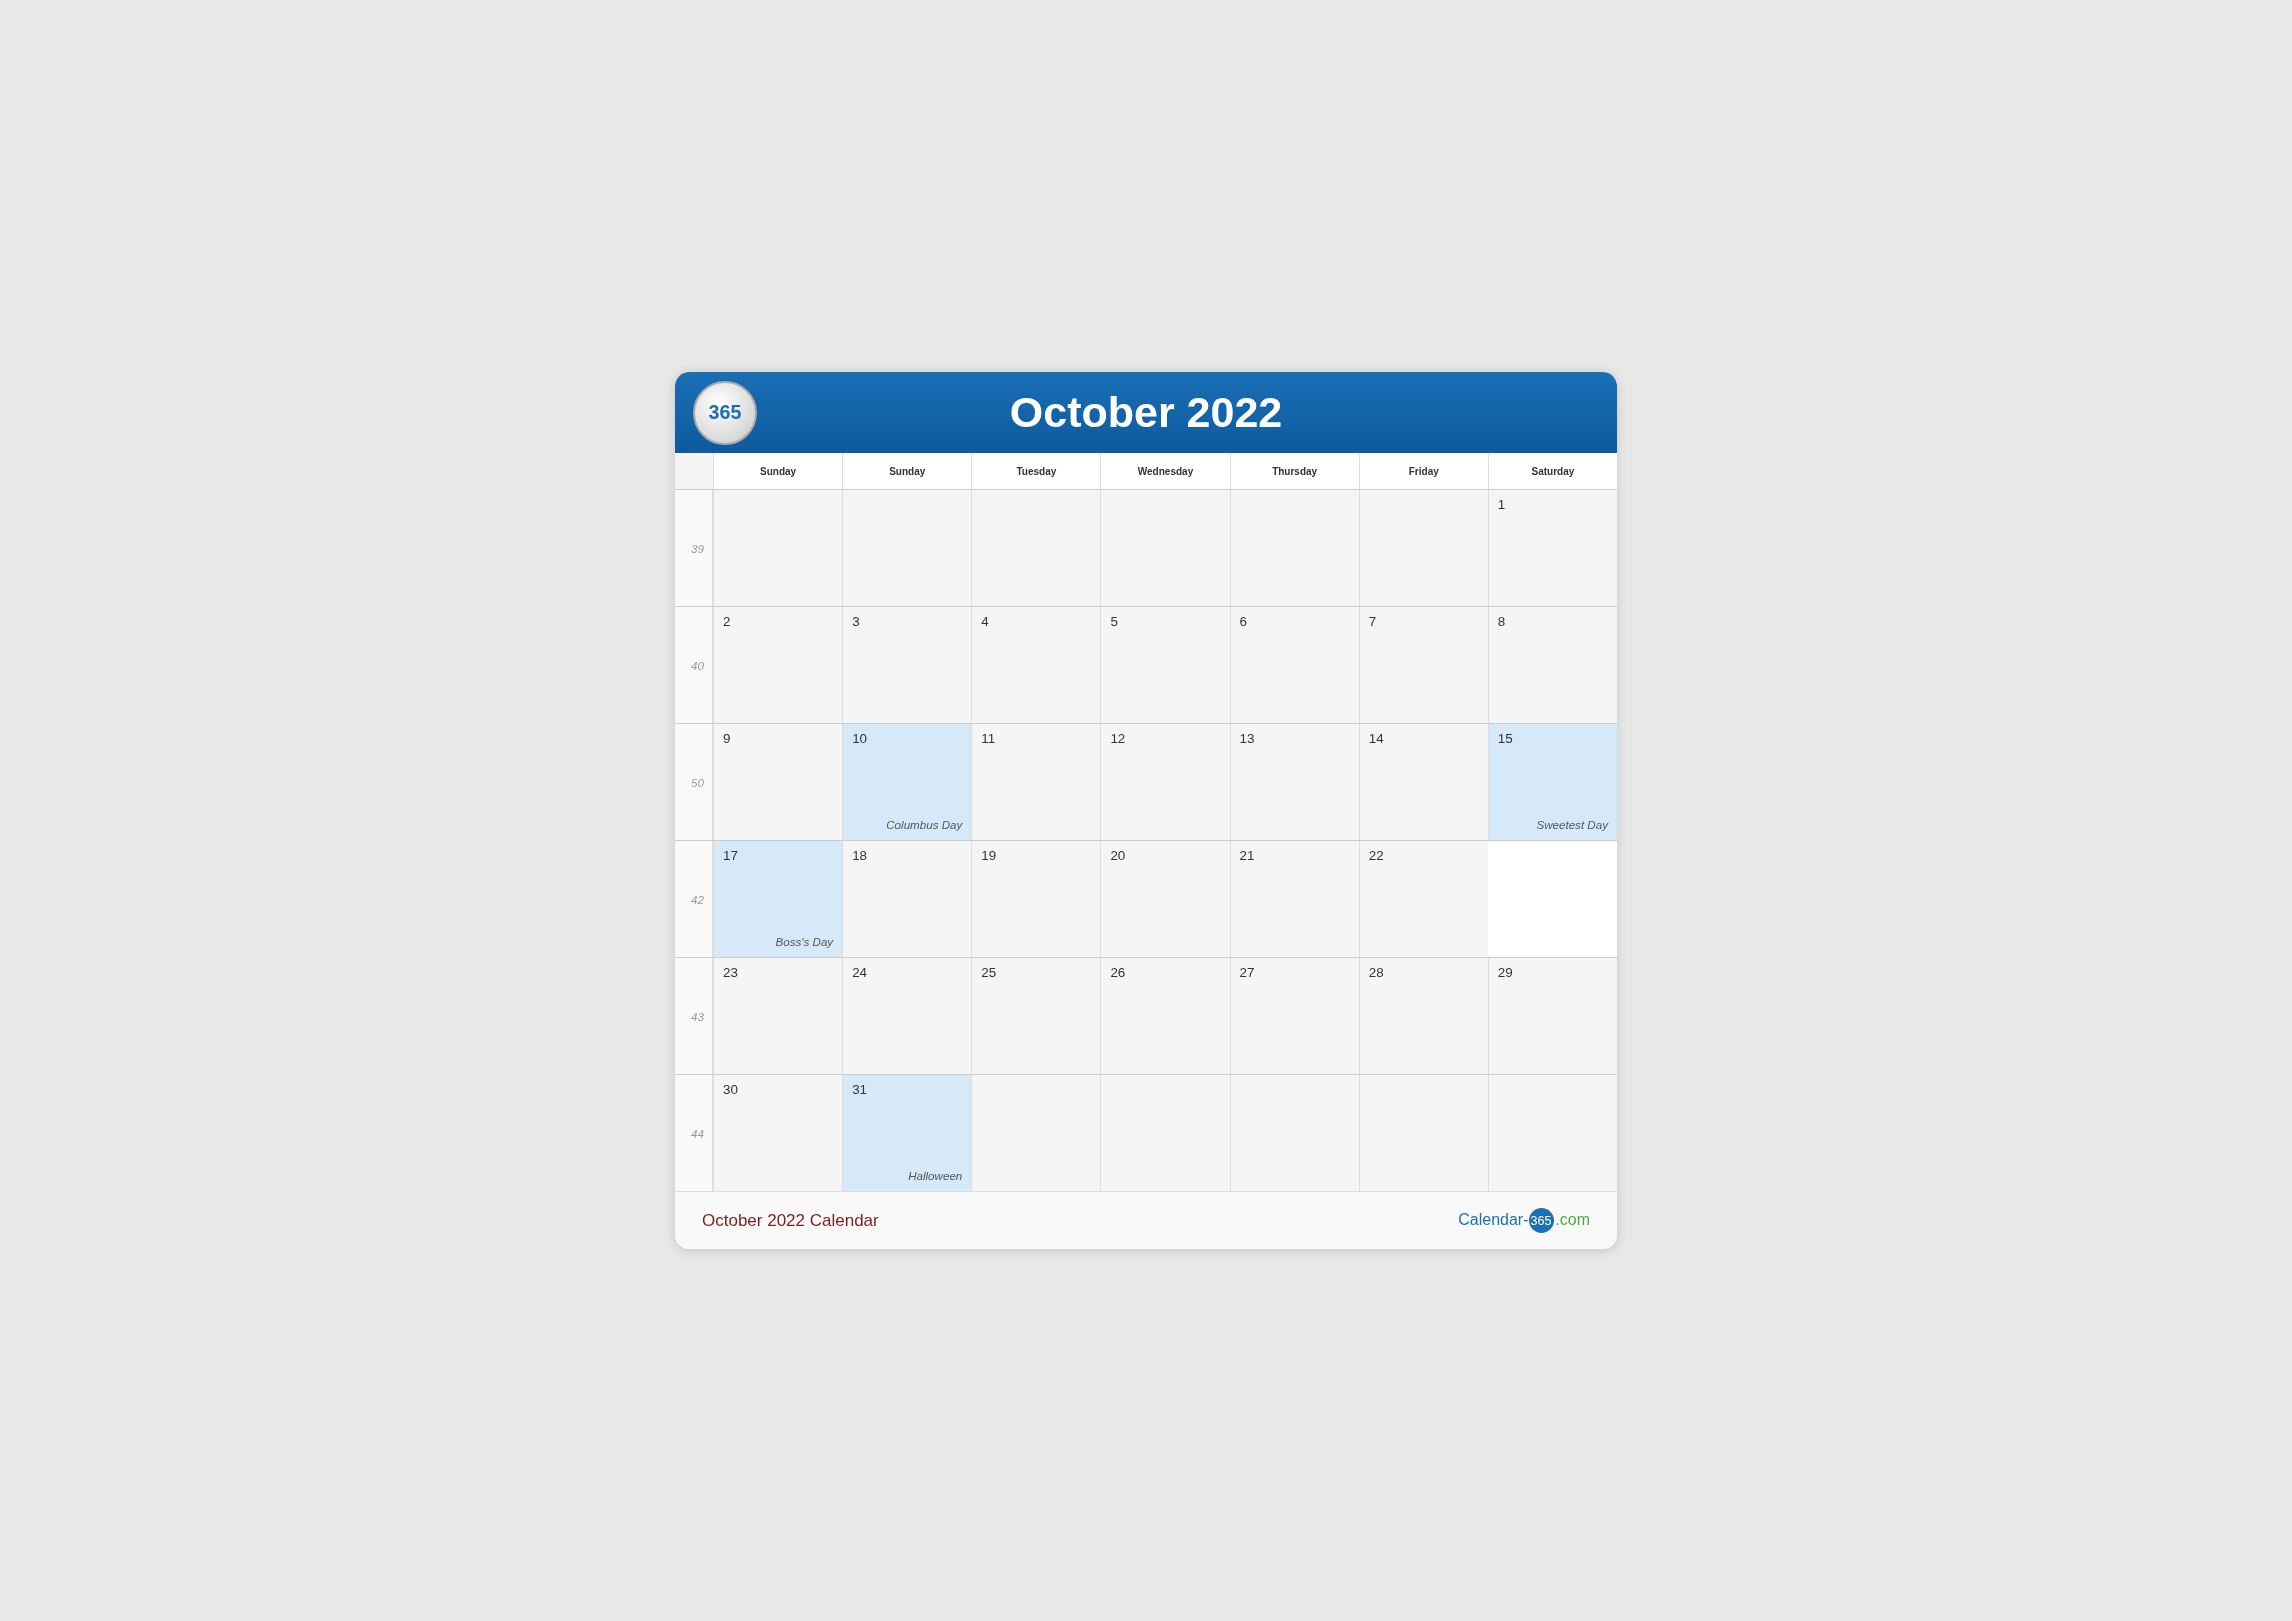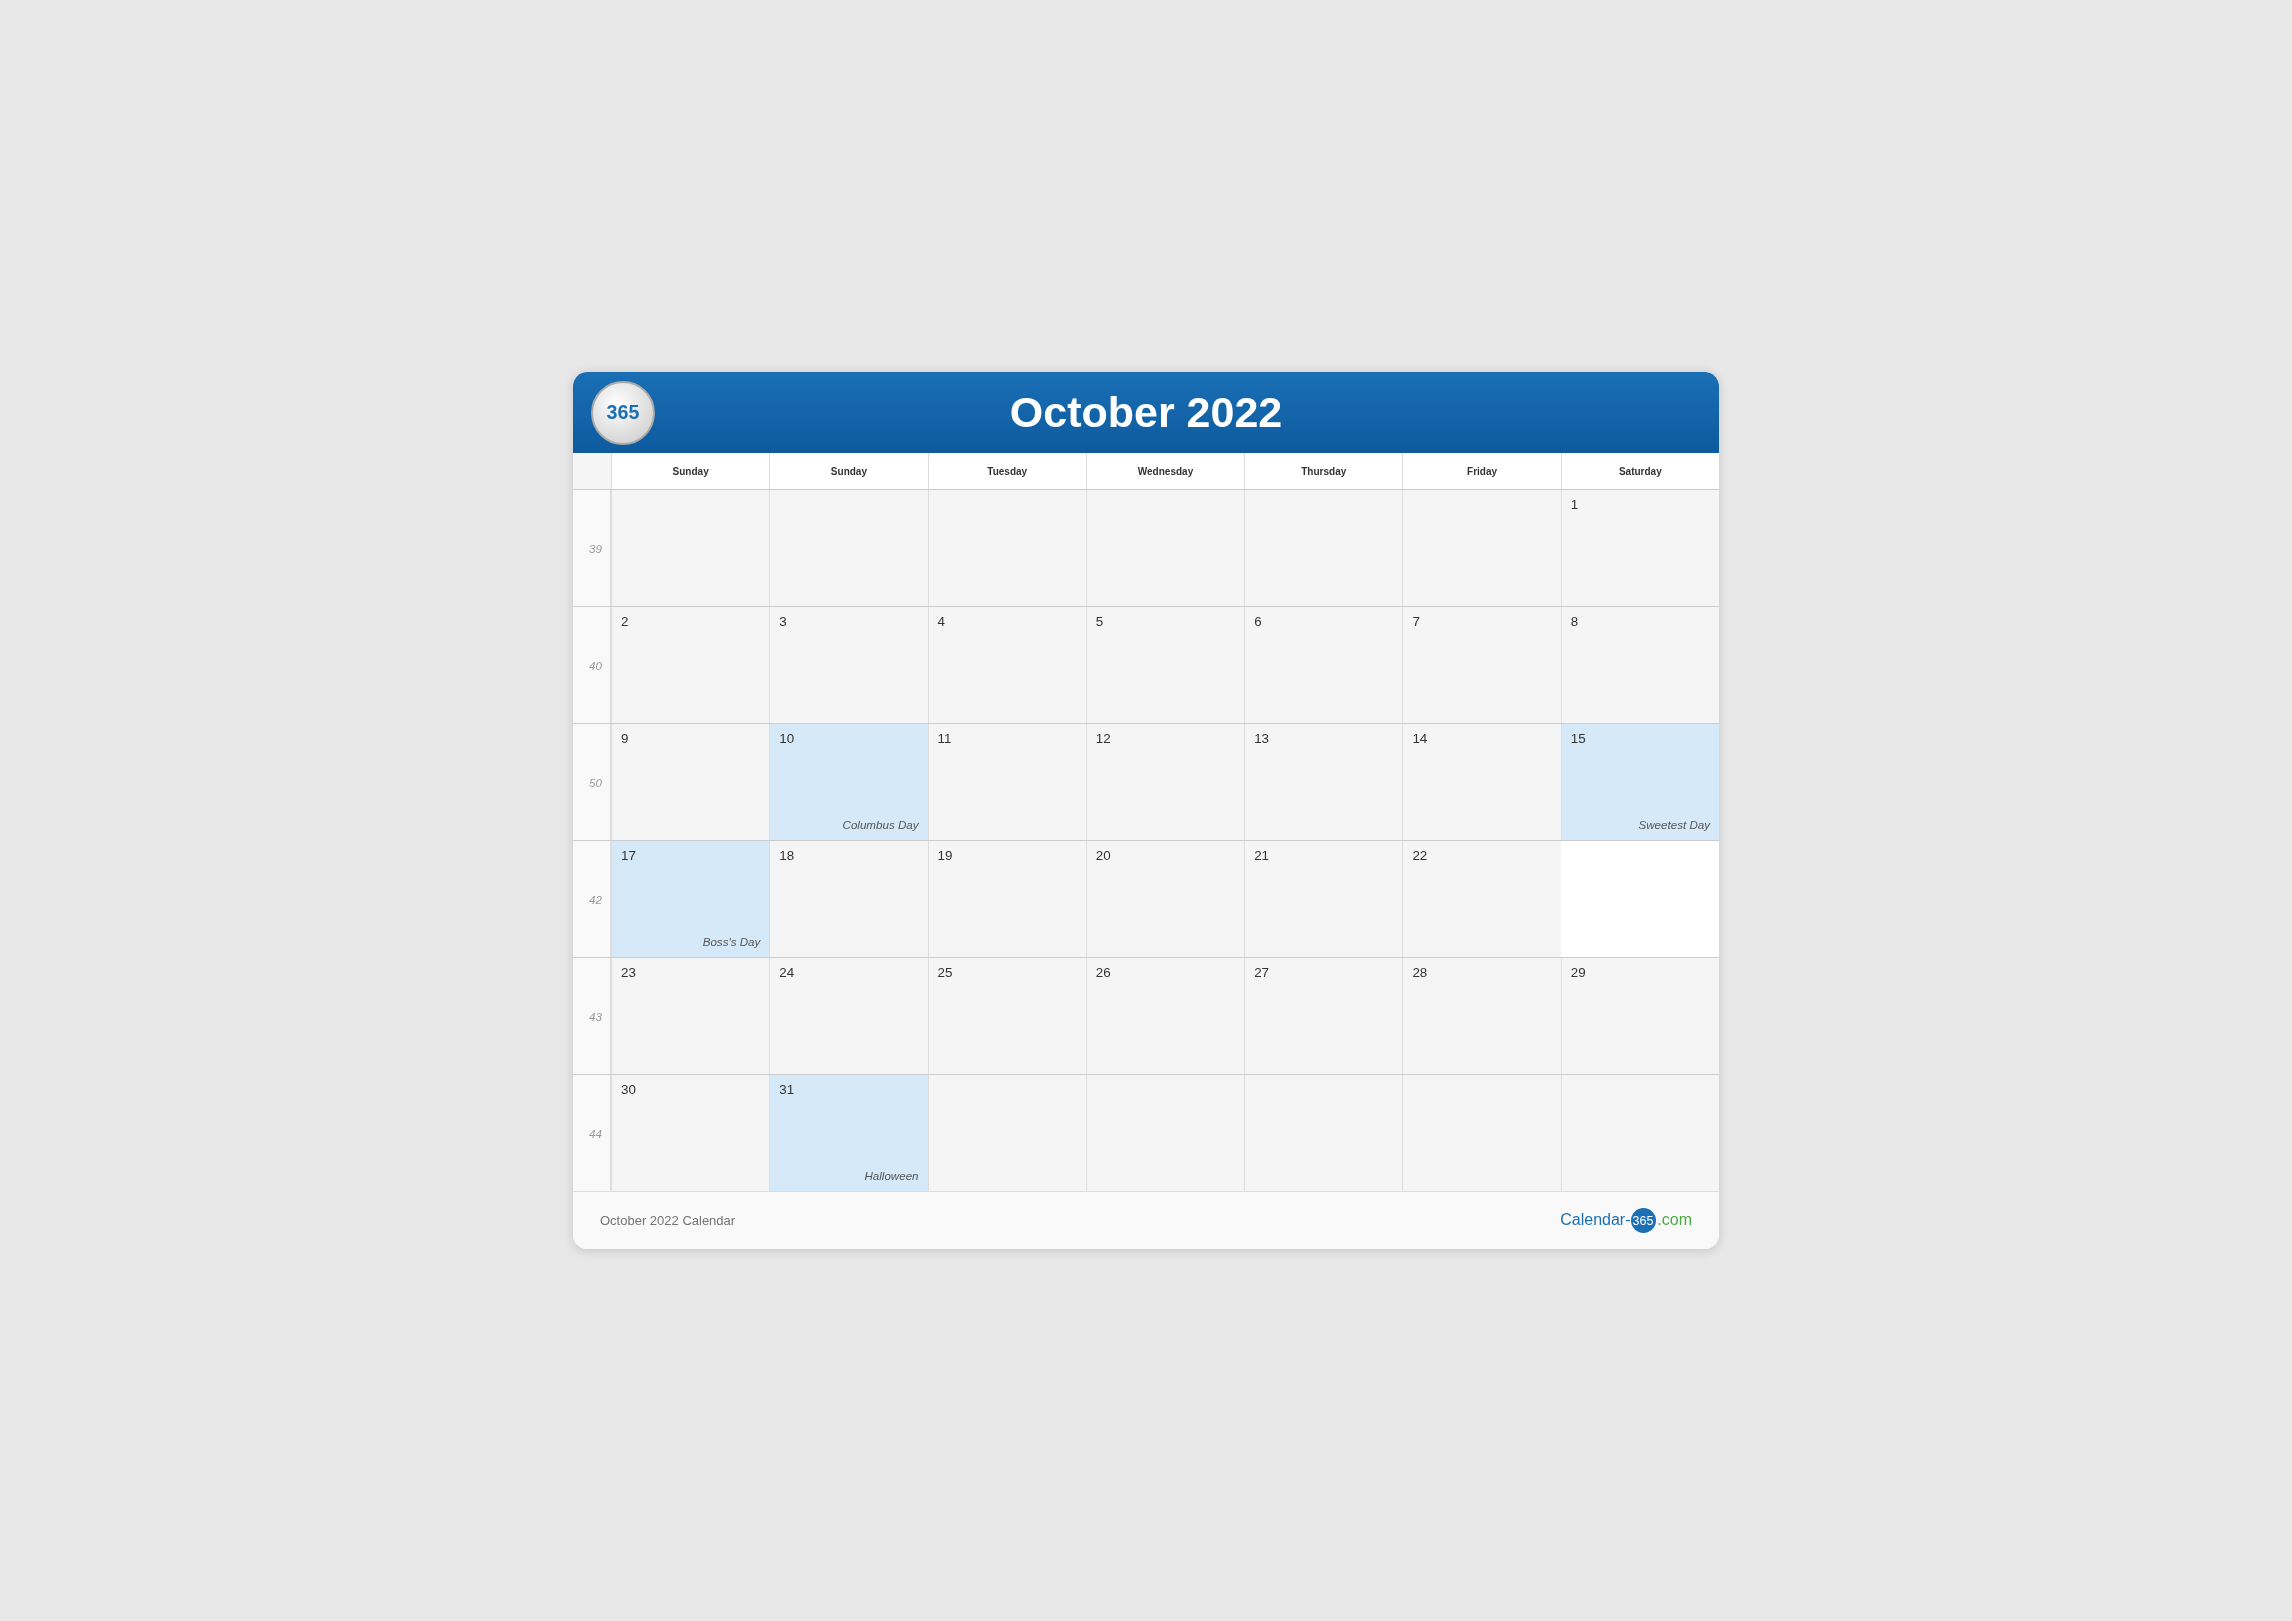--- a/index.html
+++ b/index.html
@@ -10,21 +10,21 @@
       flex-direction: column;
       align-items: center;
       justify-content: center;
       min-height: 100vh;
       padding: 18px;
     }
     .calendar-wrapper {
       background: #fff;
       border-radius: 14.3px;
       box-shadow: 0 1.8px 10.7px rgba(0,0,0,0.15);
-      width: 1146px;
+      width: 942px;
       max-width: 100%;
       overflow: hidden;
     }
     .calendar-header {
       background: linear-gradient(to bottom, #1a6fb5, #0d5a9e);
       padding: 16px 27px;
       display: flex;
       align-items: center;
       justify-content: center;
       position: relative;
@@ -130,22 +130,22 @@
     }
     .footer {
       display: flex;
       justify-content: space-between;
       align-items: center;
       padding: 16px 27px;
       background: #f9f9f9;
       border-top: 0.9px solid #ddd;
     }
     .footer-left {
-      font-size: 13px;
-      color: #737373;
+      font-size: 17px;
+      color: #7f1d1d;
     }
     .footer-right {
       font-size: 16px;
       font-weight: normal;
       color: #333;
     }
     .footer-right .cal-blue {
       color: #1a6fb5;
     }
     .footer-right .cal-num {

